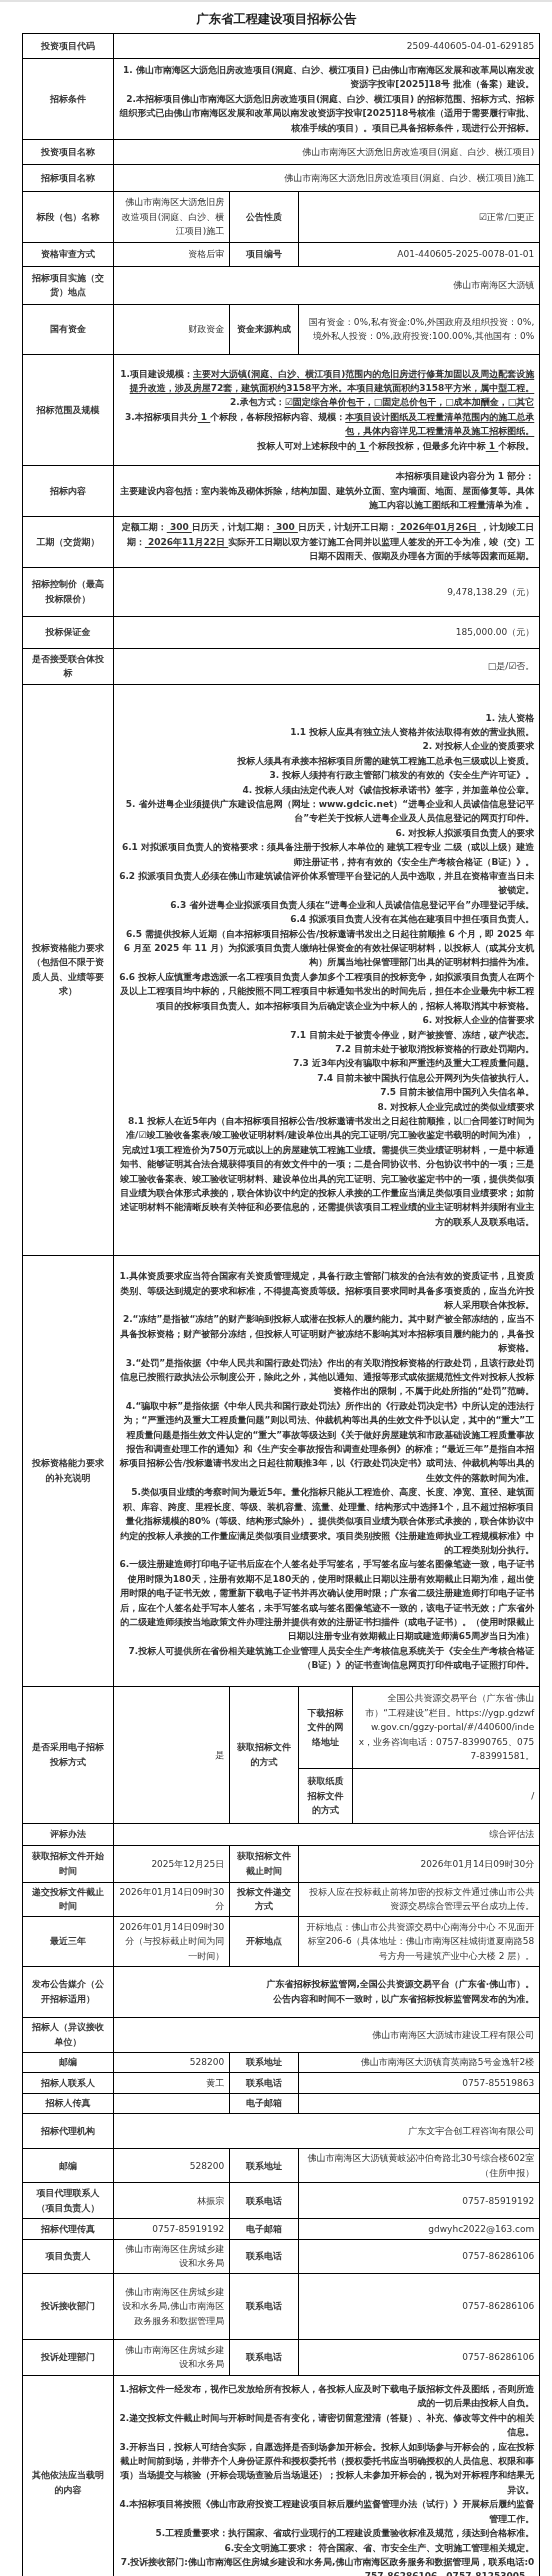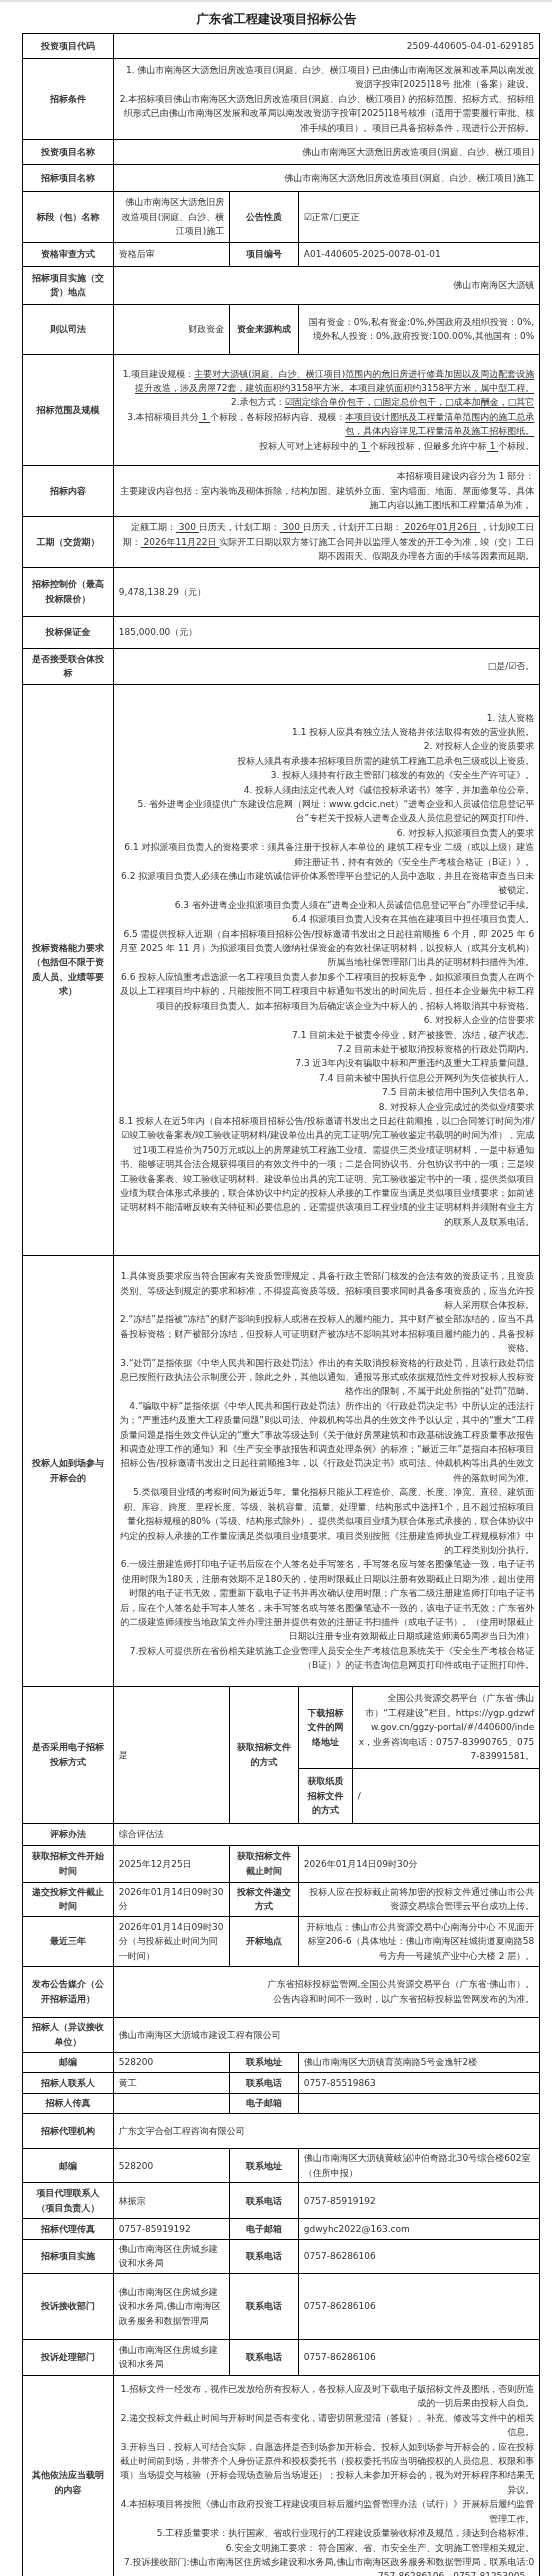--- a/index.html
+++ b/index.html
@@ -33,23 +33,23 @@
     word-break:break-all;
     color:#333;
     box-sizing:border-box;
   }
   td.l{
     font-weight:bold;
     text-align:center;
     color:#3a3a3a;
     padding:2.1px 6.2px;
   }
-  td.c{text-align:left;}
+  td.c{text-align:right;}
   td.t{text-align:right;}
-  .rich div{margin:0;}
+  .rich div{margin:0;font-weight:bold;}
   .u{text-decoration:underline;text-underline-offset:2.1px;}
   .footer-date{
     font-size:9px;
     color:#333;
     padding:4.8px 0 4.1px 185px;
   }
 </style>
 </head>
 <body>
 
@@ -103,21 +103,21 @@
     <td class="l">项目编号</td>
     <td class="c" colspan="2">A01-440605-2025-0078-01-01</td>
   </tr>
 
   <tr style="height:38px">
     <td class="l">招标项目实施（交货）地点</td>
     <td class="t" colspan="4">佛山市南海区大沥镇</td>
   </tr>
 
   <tr style="height:50px">
-    <td class="l">则以司法</td>
+    <td class="l">国有资金</td>
     <td class="t">财政资金</td>
     <td class="l">资金来源构成</td>
     <td class="t" colspan="2">国有资金：0%,私有资金:0%,外国政府及组织投资：0%,境外私人投资：0%,政府投资:100.00%,其他国有：0%</td>
   </tr>
 
   <tr style="height:111px">
     <td class="l">招标范围及规模</td>
     <td class="t rich" colspan="4">
           <div><span>1.项目建设规模：</span><span class="u">主要对大沥镇(洞庭、白沙、横江项目)范围内的危旧房进行修葺加固以及周边配套设施提升改造，涉及房屋72套，建筑面积约3158平方米。本项目建筑面积约3158平方米，属中型工程。</span></div>
           <div><span>2.承包方式：</span><span class="u">☑固定综合单价包干，□固定总价包干，□成本加酬金，□其它</span></div>
@@ -178,21 +178,21 @@
           <div>7.2 目前未处于被取消投标资格的行政处罚期内。</div>
           <div>7.3 近3年内没有骗取中标和严重违约及重大工程质量问题。</div>
           <div>7.4 目前未被中国执行信息公开网列为失信被执行人。</div>
           <div>7.5 目前未被信用中国列入失信名单。</div>
           <div>8. 对投标人企业完成过的类似业绩要求</div>
           <div>8.1 投标人在近5年内（自本招标项目招标公告/投标邀请书发出之日起往前顺推，以□合同签订时间为准/☑竣工验收备案表/竣工验收证明材料/建设单位出具的完工证明/完工验收鉴定书载明的时间为准），完成过1项工程造价为750万元或以上的房屋建筑工程施工业绩。需提供三类业绩证明材料，一是中标通知书、能够证明其合法合规获得项目的有效文件中的一项；二是合同协议书、分包协议书中的一项；三是竣工验收备案表、竣工验收证明材料、建设单位出具的完工证明、完工验收鉴定书中的一项，提供类似项目业绩为联合体形式承接的，联合体协议中约定的投标人承接的工作量应当满足类似项目业绩要求；如前述证明材料不能清晰反映有关特征和必要信息的，还需提供该项目工程业绩的业主证明材料并须附有业主方的联系人及联系电话。</div>
         </td>
   </tr>
 
   <tr style="height:431px">
-    <td class="l">投标人如到场参与开标会的</td>
+    <td class="l">投标资格能力要求的补充说明</td>
     <td class="t rich" colspan="4">
           <div>1.具体资质要求应当符合国家有关资质管理规定，具备行政主管部门核发的合法有效的资质证书，且资质类别、等级达到规定的要求和标准，不得提高资质等级。招标项目要求同时具备多项资质的，应当允许投标人采用联合体投标。</div>
           <div>2.“冻结”是指被“冻结”的财产影响到投标人或潜在投标人的履约能力。其中财产被全部冻结的，应当不具备投标资格；财产被部分冻结，但投标人可证明财产被冻结不影响其对本招标项目履约能力的，具备投标资格。</div>
           <div>3.“处罚”是指依据《中华人民共和国行政处罚法》作出的有关取消投标资格的行政处罚，且该行政处罚信息已按照行政执法公示制度公开，除此之外，其他以通知、通报等形式或依据规范性文件对投标人投标资格作出的限制，不属于此处所指的“处罚”范畴。</div>
           <div>4.“骗取中标”是指依据《中华人民共和国行政处罚法》所作出的《行政处罚决定书》中所认定的违法行为；“严重违约及重大工程质量问题”则以司法、仲裁机构等出具的生效文件予以认定，其中的“重大”工程质量问题是指生效文件认定的“重大”事故等级达到《关于做好房屋建筑和市政基础设施工程质量事故报告和调查处理工作的通知》和《生产安全事故报告和调查处理条例》的标准；“最近三年”是指自本招标项目招标公告/投标邀请书发出之日起往前顺推3年，以《行政处罚决定书》或司法、仲裁机构等出具的生效文件的落款时间为准。</div>
           <div>5.类似项目业绩的考察时间为最近5年。量化指标只能从工程造价、高度、长度、净宽、直径、建筑面积、库容、跨度、里程长度、等级、装机容量、流量、处理量、结构形式中选择1个，且不超过招标项目量化指标规模的80%（等级、结构形式除外）。提供类似项目业绩为联合体形式承接的，联合体协议中约定的投标人承接的工作量应满足类似项目业绩要求。项目类别按照《注册建造师执业工程规模标准》中的工程类别划分执行。</div>
           <div>6.一级注册建造师打印电子证书后应在个人签名处手写签名，手写签名应与签名图像笔迹一致，电子证书使用时限为180天，注册有效期不足180天的，使用时限截止日期以注册有效期截止日期为准，超出使用时限的电子证书无效，需重新下载电子证书并再次确认使用时限；广东省二级注册建造师打印电子证书后，应在个人签名处手写本人签名，未手写签名或与签名图像笔迹不一致的，该电子证书无效；广东省外的二级建造师须按当地政策文件办理注册并提供有效的注册证书扫描件（或电子证书）。（使用时限截止日期以注册专业有效期截止日期或建造师满65周岁当日为准）</div>
           <div>7.投标人可提供所在省份相关建筑施工企业管理人员安全生产考核信息系统关于《安全生产考核合格证（B证）》的证书查询信息网页打印件或电子证照打印件。</div>
         </td>
   </tr>
@@ -289,21 +289,21 @@
   </tr>
 
   <tr style="height:20.5px">
     <td class="l">招标代理传真</td>
     <td class="c">0757-85919192</td>
     <td class="l">电子邮箱</td>
     <td class="c" colspan="2">gdwyhc2022@163.com</td>
   </tr>
 
   <tr style="height:34px">
-    <td class="l">招标项目实施</td>
+    <td class="l">项目负责人</td>
     <td class="c">佛山市南海区住房城乡建设和水务局</td>
     <td class="l">联系电话</td>
     <td class="c" colspan="2">0757-86286106</td>
   </tr>
 
   <tr style="height:66px">
     <td class="l">投诉接收部门</td>
     <td class="c">佛山市南海区住房城乡建设和水务局,佛山市南海区政务服务和数据管理局</td>
     <td class="l">联系电话</td>
     <td class="c" colspan="2">0757-86286106</td>

